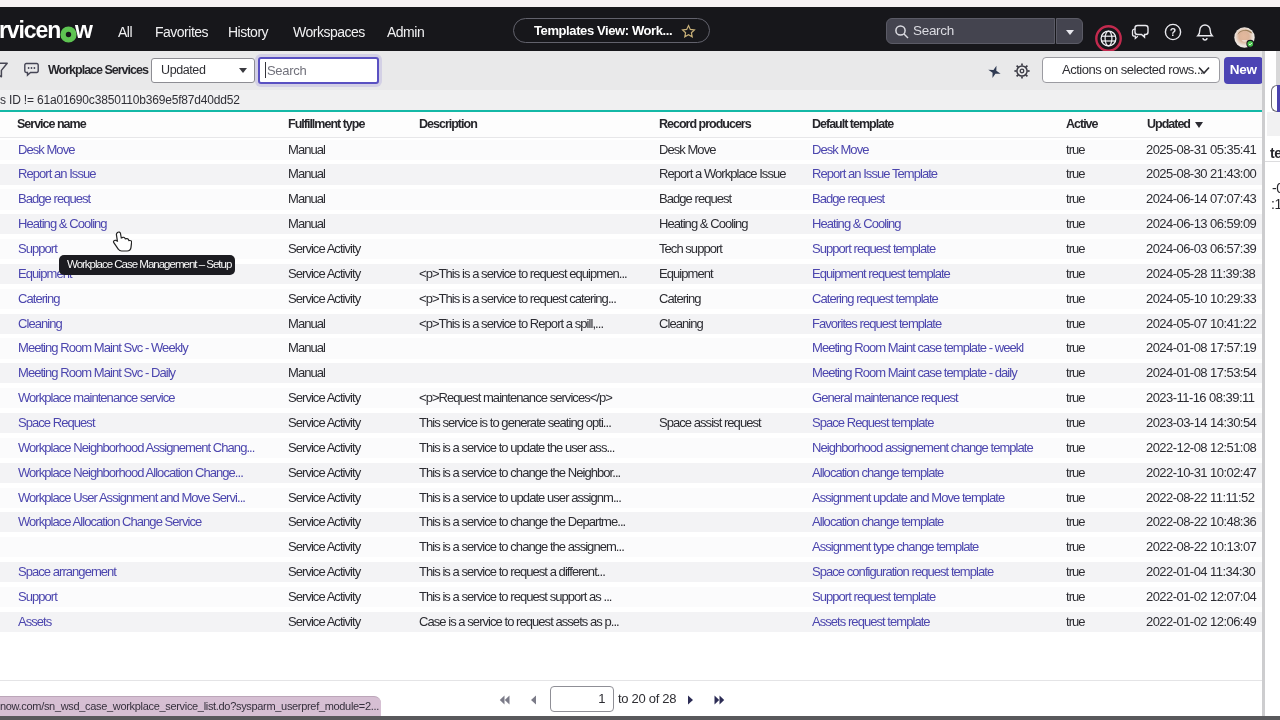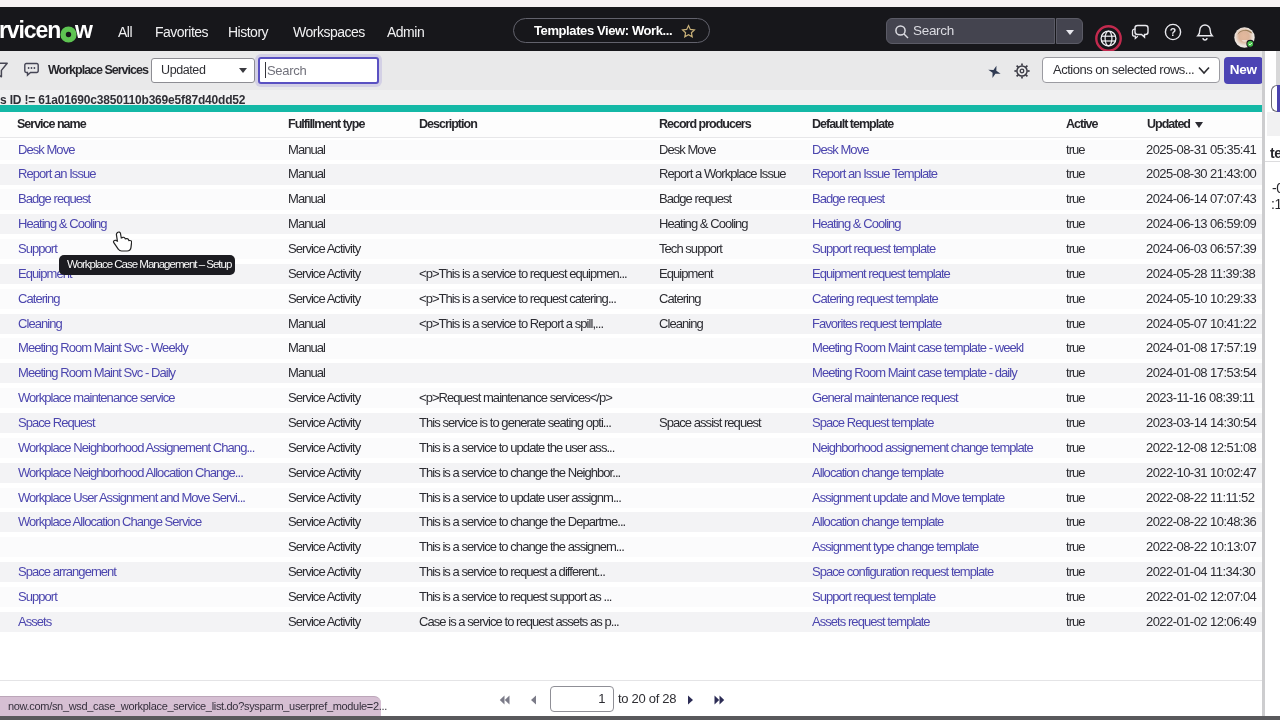--- a/index.html
+++ b/index.html
@@ -36,29 +36,29 @@
   border:1px solid #8d8d93; border-radius:3px; font-size:12.5px; color:#2e2e33; letter-spacing:-0.4px;
   line-height:23px; text-indent:9px; }
 #updsel:after { content:""; position:absolute; right:7px; top:9.5px; border:4.5px solid transparent;
   border-top:5.5px solid #3a3a40; }
 #srch { position:absolute; left:258px; top:5.5px; width:120.5px; height:27px; background:#fff;
   border:2px solid #5a51c2; border-radius:3px; box-shadow:0 0 0 3px rgba(130,120,215,.22);
   font-size:13px; color:#71717b; letter-spacing:-0.3px; line-height:23px; text-indent:7px; }
 #srch i { position:absolute; left:4.5px; top:3px; width:1px; height:16px; background:#33333a; }
 #actsel { position:absolute; left:1042px; top:6px; width:178px; height:25.5px; background:#fff;
   border:1px solid #9b9ba1; border-radius:4px; font-size:13px; color:#2e2e33; letter-spacing:-0.5px;
-  line-height:23px; text-indent:10px; }
+  line-height:23px; text-indent:10px;padding-left:9px; }
 #newbtn { position:absolute; left:1224px; top:5.5px; width:38.5px; height:27px; background:#4c44b4;
   border-radius:4px; color:#fff; font-size:13.5px; font-weight:bold; text-align:center;
   line-height:26px; letter-spacing:-0.3px; }
 
 
 #crumb { left:0; top:90px; width:1280px; height:22px; background:#f0f0f1;
-  border-bottom:7px solid #14b8a6; font-size:12px; color:#2f2f36; line-height:21px;
-  letter-spacing:-0.18px;font-weight:bold; }
+  border-bottom:2px solid #14b8a6; font-size:12px; color:#2f2f36; line-height:21px;
+  letter-spacing:-0.18px; }
 
 
 #thead { left:0; top:112px; width:1262px; height:25.6px; background:#fdfdfd;
   border-bottom:1px solid #e7e7e9; }
 .h { position:absolute; top:0; height:25.6px; line-height:25.6px; font-size:12.5px; font-weight:bold;
   color:#26262b; letter-spacing:-1.0px; white-space:nowrap; }
 #sorttri { position:absolute; left:1195px; top:10px; border:4.5px solid transparent;
   border-top:6px solid #2c2c33; }
 
 
@@ -81,21 +81,21 @@
 #pgbox { left:550px; top:686px; width:63.5px; height:25.5px; background:#fff;
   border:1px solid #8f8f96; border-radius:4px; font-size:13px; color:#2c2c32; text-align:right;
   line-height:23.5px; padding-right:7px; }
 #pgtxt { left:618px; top:686px; height:25.5px; line-height:25.5px; font-size:13px; color:#2e2e33;
   letter-spacing:-0.3px; }
 
 
 #bstrip { left:0; top:715.5px; width:1280px; height:4.5px; background:#59595c; }
 #sbar { left:0; top:695.5px; width:381px; height:20px; background:#d6bfd3; border-radius:0 7px 0 0;
   border-top:1px solid #bca6b9; font-size:11px; color:#35303c; line-height:19px;
-  letter-spacing:-0.32px; white-space:nowrap; z-index:40;padding-left:8px; }
+  letter-spacing:-0.32px; white-space:nowrap; z-index:40; }
 
 
 #ovl { left:1262px; top:51px; width:18px; height:664.5px; background:#fff;
   border-left:3px solid #cdcdcf; z-index:20; }
 .ovtx { position:absolute; font-size:14px; color:#26262b; letter-spacing:-0.5px; }
 </style></head>
 <body>
 <div id="page">
 
 <div class="abs" id="topstrip"></div>

